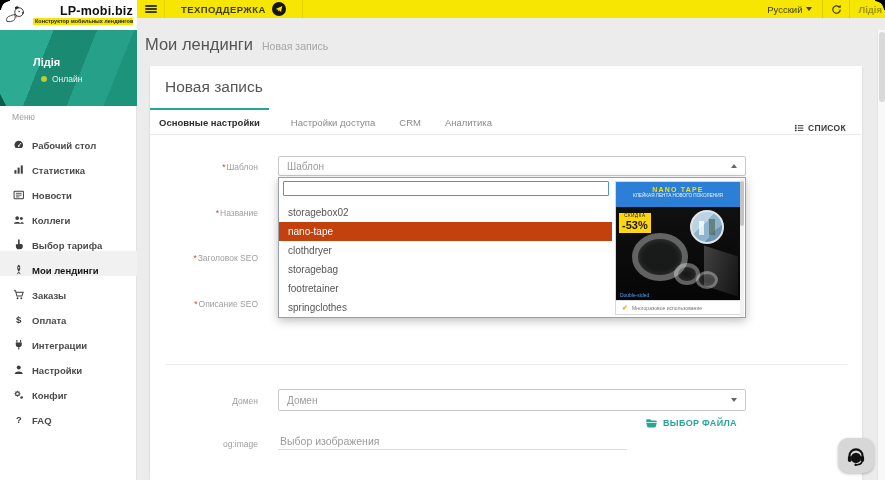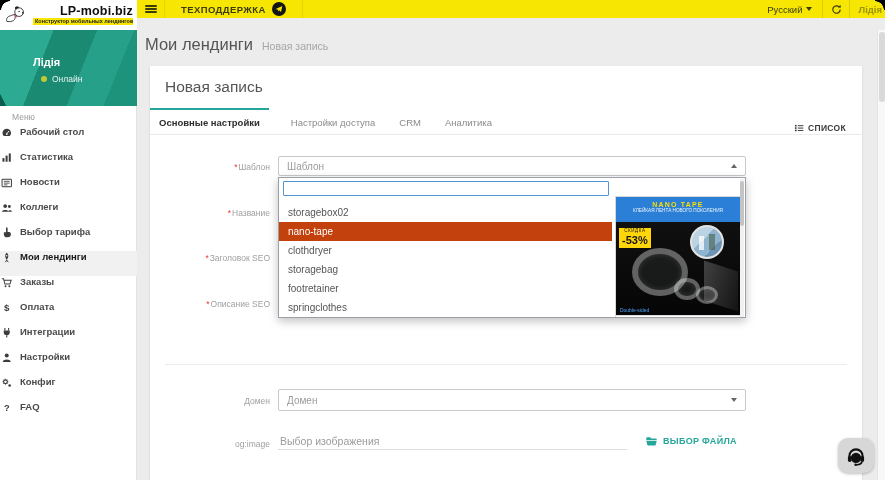--- a/index.html
+++ b/index.html
@@ -23,21 +23,21 @@
   .user-panel{position:absolute;left:0;top:30px;width:137px;height:76px;overflow:hidden;
       background:linear-gradient(112deg,#2cab92 0%,#2cab92 32%,#1b8a72 32%,#1b8a72 58%,#27a089 58%,#27a089 80%,#1e937b 80%);}
   .user-panel::before{content:"";position:absolute;left:-18px;top:-6px;width:42px;height:96px;
       background:linear-gradient(63deg,#0a5d4e 0 34%,transparent 35%);}
   .user-name{position:absolute;left:33px;top:26px;color:#fff;font-size:11px;font-weight:bold;}
   .user-status{position:absolute;left:41px;top:44px;display:flex;align-items:center;gap:5px;
                color:rgba(255,255,255,.9);font-size:8.5px;}
   .dot{width:6px;height:6px;border-radius:50%;background:#c0ca33;display:inline-block;}
   .menu-label{position:absolute;left:12px;top:112px;font-size:8.5px;color:#9c9c9c;}
   ul.menu{position:absolute;left:0;top:126px;width:137px;margin:0;padding:0;list-style:none;}
-  ul.menu li{display:flex;align-items:flex-start;height:25px;padding-left:0;gap:7px;cursor:pointer;
+  ul.menu li{display:flex;align-items:flex-end;height:25px;padding-left:12px;gap:7px;cursor:pointer;
              font-size:9.5px;font-weight:bold;color:#4a4a4a;white-space:nowrap;}
   ul.menu li .mi{width:13px;min-width:13px;height:13px;display:flex;align-items:center;justify-content:center;color:#3d3d3d;}
   ul.menu li .mi svg{width:11.5px;height:11.5px;}
   ul.menu li.active{background:#f1f1f1;color:#161616;}
 
   
   .topbar{position:absolute;left:137px;top:0;right:0;height:18px;background:#f6e602;display:flex;
           align-items:stretch;color:#3c3c08;z-index:6;}
   .burger{width:27px;display:flex;align-items:center;justify-content:center;cursor:pointer;}
   .burger .b{display:block;width:12px;height:1.8px;background:#3c3c08;margin:1.3px 0;border-radius:1px;}
@@ -69,41 +69,41 @@
             background:none;font-family:inherit;font-size:8.5px;font-weight:bold;color:#3b3b3b;
             letter-spacing:.3px;cursor:pointer;padding:0;margin-top:44px;}
   .list-btn svg{width:10px;height:10px;}
 
   .tabs{position:absolute;left:0;top:42px;width:100%;height:27px;display:flex;align-items:stretch;
         border-bottom:1px solid #ebebeb;}
   .tab{display:flex;align-items:center;padding:0 12px;font-size:9.5px;color:#8a8a8a;cursor:pointer;border-top:2px solid transparent;}
   .tab.active{border-top:2px solid #26a69a;color:#2d2d2d;font-weight:bold;padding:0 9px;margin-right:10px;}
 
   
-  .flabel{position:absolute;left:12px;width:108px;text-align:right;font-size:8.5px;color:#9f9f9f;white-space:nowrap;}
+  .flabel{position:absolute;left:0;width:108px;text-align:right;font-size:8.5px;color:#9f9f9f;white-space:nowrap;}
   .req{color:#e53935;margin-right:1px;}
 
   .selectbox{position:absolute;left:128px;width:468px;background:#fff;border:1px solid #c9c9c9;
              border-radius:2px;display:flex;align-items:center;padding:0 8px;cursor:pointer;color:#666;}
   .selectbox .ph{font-size:10px;color:#9b9b9b;flex:1;}
   .sel-template{top:90px;height:20px;}
   .sel-domain{top:323px;height:22px;}
 
   .dd-panel{position:absolute;left:128px;top:111px;width:468px;height:141px;background:#fff;
             border:1px solid #9aa0a6;box-shadow:0 3px 9px rgba(0,0,0,.25);z-index:10;overflow:hidden;}
   .dd-search{position:absolute;left:4px;top:3px;width:326px;height:15px;border:1px solid #4f94d4;
              border-radius:1px;font-family:inherit;font-size:10px;padding:0 4px;outline:none;}
   .opts{position:absolute;left:0;top:25px;width:333px;}
   .opt{height:19px;line-height:19px;padding-left:9px;font-size:10px;color:#555;cursor:pointer;}
   .opt.sel{background:#c2410c;color:#fff;}
   .dd-scroll{position:absolute;right:1px;top:1px;width:4px;height:139px;background:#f1f1f1;}
   .dd-scroll .thumb{position:absolute;left:0;top:2px;width:4px;height:45px;background:#c4c4c4;border-radius:2px;}
 
   
-  .preview{position:absolute;left:336px;top:18px;width:126px;height:134px;background:#0b0b0b;
+  .preview{position:absolute;left:336px;top:3px;width:126px;height:134px;background:#0b0b0b;
            border:1px solid #d8d8d8;overflow:hidden;}
   .pv-head{height:25px;background:#2c7fd6;text-align:center;}
   .pv-title{font-size:7px;font-weight:bold;color:#ffdf00;letter-spacing:1.2px;padding-top:4px;}
   .pv-sub{font-size:5.5px;color:#eaf4ff;transform:scale(.85);transform-origin:center top;white-space:nowrap;}
   .pv-body{position:relative;height:93px;background:linear-gradient(180deg,#101010,#060606);}
   .pv-badge{position:absolute;left:3px;top:6px;background:#ffd60a;color:#151515;padding:1px 3px 2px;text-align:center;line-height:1;}
   .pv-badge .b1{font-size:4.5px;letter-spacing:.6px;display:block;}
   .pv-badge .b2{font-size:11px;font-weight:bold;display:block;margin-top:1px;}
   .pv-inset{position:absolute;left:74px;top:3px;width:34px;height:34px;border-radius:50%;border:2px solid #e4e4e4;
             background:linear-gradient(135deg,#bcd3e4 0 40%,#8fb4cf 40% 70%,#6d94b4 70%);overflow:hidden;}
@@ -118,21 +118,21 @@
   .pv-note{position:absolute;left:4px;bottom:2px;font-size:5.5px;color:#4da3ff;transform:scale(.9);transform-origin:left bottom;}
   .pv-foot{height:15px;background:#fff;border-top:1px solid #ddd;display:flex;align-items:center;gap:4px;padding:0 6px;}
   .pv-foot .chk{color:#f5a623;font-size:7px;font-weight:bold;}
   .pv-foot .ft{font-size:5.5px;color:#777;transform:scale(.92);transform-origin:left center;white-space:nowrap;}
 
   .hr{position:absolute;left:15px;top:298px;width:682px;height:1px;background:#ececec;}
 
   .og-input{position:absolute;left:128px;top:366px;width:349px;height:18px;border:none;outline:none;
             border-bottom:1px solid #dcdcdc;background:transparent;font-family:inherit;font-size:10.5px;color:#444;}
   .og-input::placeholder{color:#9b9b9b;}
-  .file-btn{position:absolute;left:495px;top:366px;height:18px;display:flex;align-items:center;gap:5px;
+  .file-btn{position:absolute;left:495px;top:348px;height:18px;display:flex;align-items:center;gap:5px;
             background:none;border:none;cursor:pointer;color:#26a69a;font-family:inherit;
             font-size:9px;font-weight:bold;letter-spacing:.3px;padding:0;}
   .file-btn svg{width:13px;height:12px;}
 
   
   .vscroll{position:absolute;right:0;top:30px;width:8px;height:450px;background:#f8f8f8;border-left:1px solid #e4e4e4;}
   .vthumb{position:absolute;left:1px;top:2px;width:6px;height:70px;background:#d9d9d9;border-radius:3px;}
   .support-widget{position:absolute;right:11px;bottom:7px;width:36px;height:35px;border-radius:10px;
                   background:#d7d7d7;display:flex;align-items:center;justify-content:center;cursor:pointer;
                   box-shadow:0 1px 3px rgba(0,0,0,.25);}

